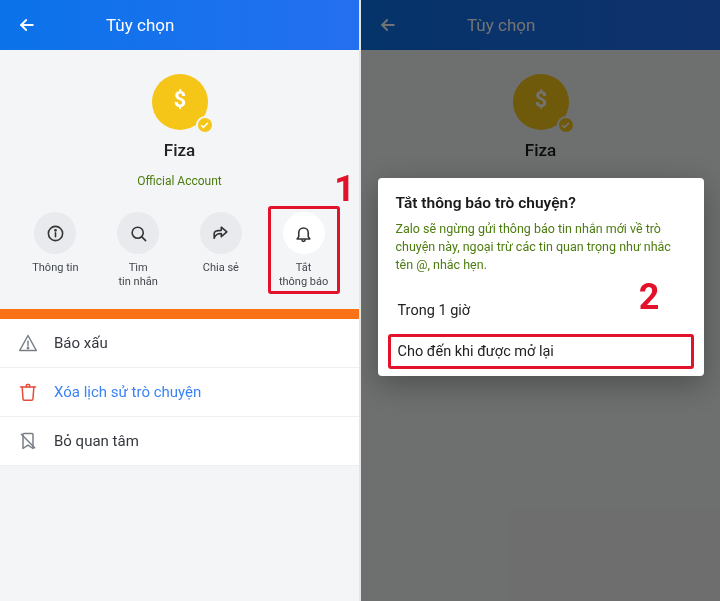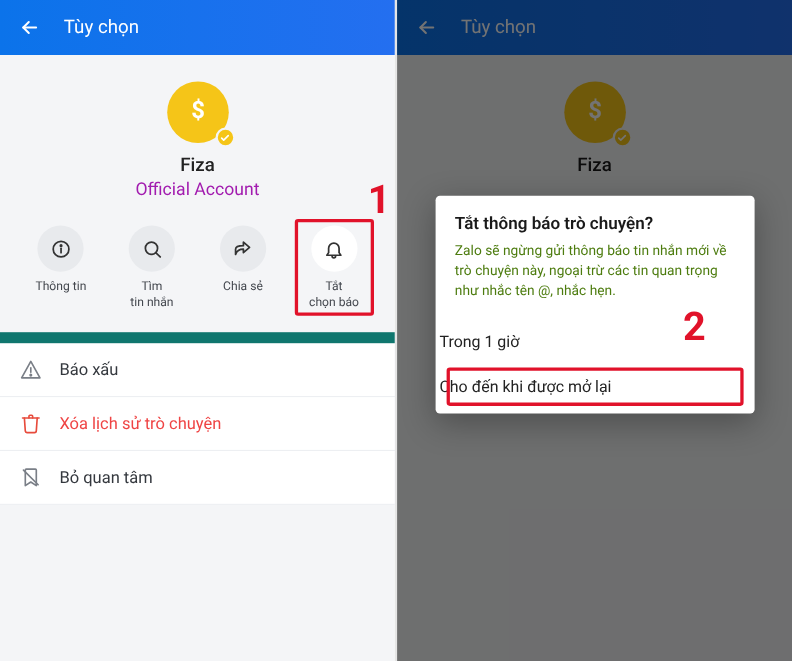--- a/index.html
+++ b/index.html
@@ -3,54 +3,54 @@
   <meta charset="utf-8">
   <style>
     * { margin: 0; padding: 0; box-sizing: border-box; font-family: -apple-system, BlinkMacSystemFont, "Segoe UI", Roboto, Arial, sans-serif; -webkit-font-smoothing: antialiased; }
     body { width: 720px; height: 601px; display: flex; background: #ffffff; overflow: hidden; }
     .panel { flex: 1; height: 100%; position: relative; background: #f4f5f7; overflow: hidden; }
     .panel-right { border-left: 2px solid #e5e5e5; }
 
     
     .header { height: 50px; background: linear-gradient(90deg, #0b73ea 0%, #246ff0 100%); display: flex; align-items: center; padding: 0 16px; color: #fff; }
     .back-arrow { width: 22px; height: 22px; display: flex; align-items: center; justify-content: center; margin-right: 20px; }
-    .header-title { font-size: 17px; font-weight: 400; }
+    .header-title { font-size: 17px; font-weight: 400; margin-left: 48px; }
 
     
     .profile { padding: 24px 0 18px; text-align: center; position: relative; }
     .avatar-wrap { position: relative; width: 56px; height: 56px; margin: 0 auto 10px; }
     .avatar { width: 56px; height: 56px; border-radius: 50%; background: #f5c518; display: flex; align-items: center; justify-content: center; }
     .verified { position: absolute; right: -6px; bottom: -4px; width: 18px; height: 18px; border: 2px solid #f4f5f7; border-radius: 50%; background: #f5c518; display: flex; align-items: center; justify-content: center; }
     .p-name { font-size: 17px; font-weight: 500; color: #222; }
-    .p-sub { font-size: 16px; color: #a21caf; margin-top: 2px; }
+    .p-sub { font-size: 12px; color: #4d7c0f; margin-top: 14px; }
 
     
     .actions { display: flex; justify-content: space-around; padding: 6px 14px 20px; align-items: flex-start; }
     .action { flex: 1; display: flex; flex-direction: column; align-items: center; gap: 7px; position: relative; }
     .action-icon { width: 42px; height: 42px; border-radius: 50%; background: #e8eaed; display: flex; align-items: center; justify-content: center; color: #333; }
     .action-icon.white { background: #fff; }
     .action-label { font-size: 11px; line-height: 1.25; color: #42464d; text-align: center; max-width: 70px; }
     .highlight-box { position: absolute; top: -6px; left: 50%; transform: translateX(-50%); width: 72px; height: 88px; border: 3px solid #e1122a; border-radius: 3px; pointer-events: none; }
     .callout-1 { position: absolute; top: -44px; right: -10px; color: #e1122a; font-size: 36px; font-weight: 700; }
 
     
-    .list { background: #fff; border-top: 10px solid #0f766e; }
+    .list { background: #fff; border-top: 10px solid #f97316; }
     .row { display: flex; align-items: center; gap: 16px; padding: 14px 18px; border-bottom: 1px solid #edeff2; color: #34383e; font-size: 15px; }
-    .row.danger { color: #ef4444; }
+    .row.danger { color: #3b82f6; }
     .row-icon { width: 20px; height: 20px; display: flex; align-items: center; justify-content: center; flex-shrink: 0; }
 
     
     .dim { position: absolute; inset: 0; background: rgba(0,0,0,0.55); }
 
-    .dialog { position: absolute; left: 50%; top: 178px; transform: translateX(-50%); width: 290px; background: #fff; border-radius: 4px; box-shadow: 0 8px 30px rgba(0,0,0,0.3); padding-bottom: 4px; }
+    .dialog { position: absolute; left: 50%; top: 178px; transform: translateX(-50%); width: 326px; background: #fff; border-radius: 4px; box-shadow: 0 8px 30px rgba(0,0,0,0.3); padding-bottom: 4px; }
     .dialog-head { padding: 16px 18px 12px; }
     .dialog-title { font-size: 15.5px; font-weight: 600; color: #1a1a1a; margin-bottom: 8px; }
     .dialog-desc { font-size: 12.5px; line-height: 1.45; color: #4d7c0f; }
     .dialog-list { padding-top: 4px; }
-    .dl-row { padding: 12px 4px; font-size: 14.5px; color: #222; position: relative; }
+    .dl-row { padding: 12px 20px; font-size: 14.5px; color: #222; position: relative; }
     .highlight-box-2 { position: absolute; left: 10px; right: 10px; top: 3px; bottom: 3px; border: 3px solid #e1122a; border-radius: 3px; pointer-events: none; }
     .callout-2 { position: absolute; right: 44px; bottom: 58px; color: #e1122a; font-size: 36px; font-weight: 700; }
 
     svg { display: block; }
 
     
     .ghost-profile { position: absolute; top: 50px; left: 0; right: 0; padding: 24px 0 18px; text-align: center; }
     .ghost-name { font-size: 17px; font-weight: 500; color: #1a1a1a; }
   </style>
 </head>
@@ -116,21 +116,21 @@
     <div class="action">
       <div class="highlight-box"></div>
       <div class="callout-1">1</div>
       <div class="action-icon white">
         <svg width="19" height="19" viewBox="0 0 24 24" fill="none" stroke="#333" stroke-width="2" stroke-linecap="round" stroke-linejoin="round">
             <path d="M18 16v-5a6 6 0 10-12 0v5l-2 3h16l-2-3z"></path>
             <path d="M10 20a2 2 0 004 0"></path>
           </svg>
       </div>
       <div class="action-label" style="white-space:pre-line">Tắt
-chọn báo</div>
+thông báo</div>
     </div>
   </div>
 
   <div class="list">
     <div class="row">
       <div class="row-icon">
         <svg width="20" height="20" viewBox="0 0 24 24" fill="none" stroke="#7a7f87" stroke-width="1.8" stroke-linecap="round" stroke-linejoin="round">
             <path d="M12 3l10 18H2L12 3z"></path>
             <line x1="12" y1="10" x2="12" y2="15"></line>
             <circle cx="12" cy="18" r="0.8" fill="#7a7f87"></circle>

